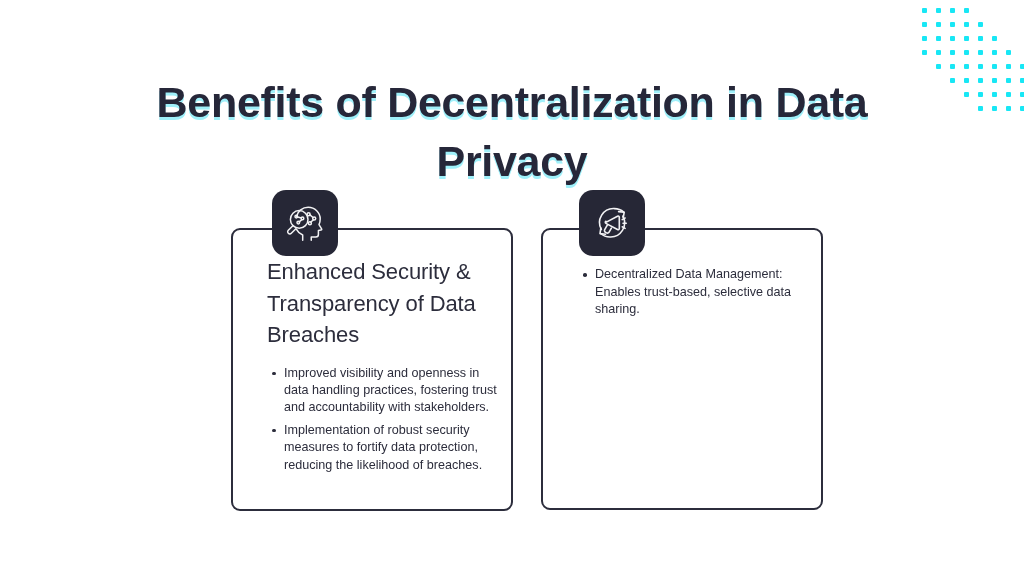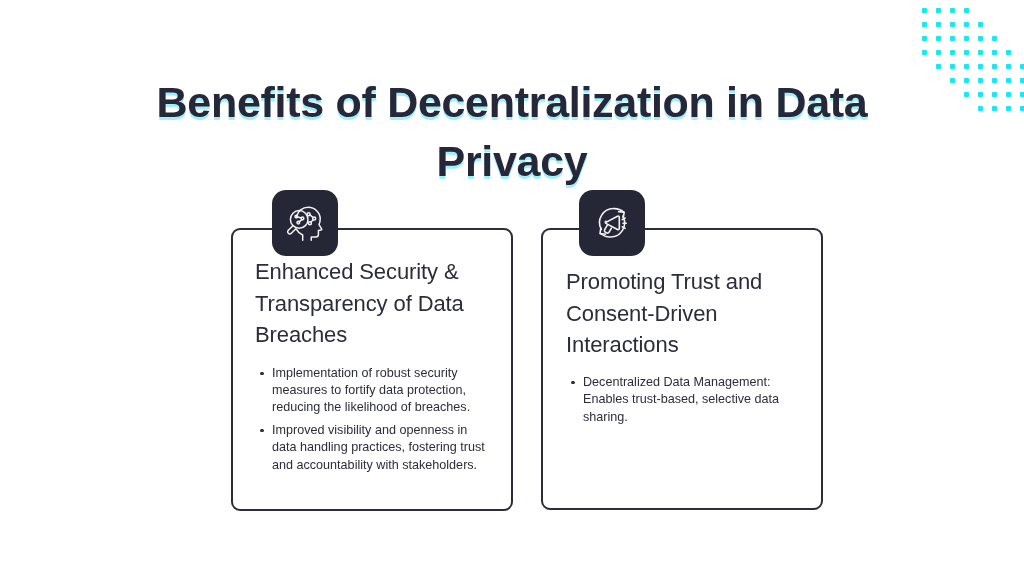--- a/index.html
+++ b/index.html
@@ -83,20 +83,21 @@
   }
   #icon-badge-1 { left: 272px; top: 190px; }
   #icon-badge-2 { left: 579px; top: 190px; }
   .icon-badge svg { display: block; }
 
   
   .card-body {
     position: absolute;
     box-sizing: border-box;
     padding: 0;
+    margin-left: 12px;
   }
   #card-body-1 { left: 255px; top: 256px; width: 238px; }
   #card-body-2 { left: 566px; top: 266px; width: 238px; }
 
   .card-heading {
     font-size: 22px;
     line-height: 31.5px;
     font-weight: normal;
     color: #2c2d3c;
     margin: 0 0 14px 0;
@@ -201,22 +202,22 @@
     <circle cx="17.3" cy="23.6" r="1.3"></circle>
     <path d="M16.5 18.1l4 1M20.8 20.6l-2.6 2.3"></path>
 
     <path d="M11.9 26.7l-4.6 4.6a2.1 2.1 0 1 0 3 3l4.6-4.6"></path>
   </svg>
 </div>
 
 <div class="card-body" id="card-body-1">
   <div class="card-heading">Enhanced Security &amp; Transparency of Data Breaches</div>
   <ul class="bullets">
+    <li>Improved visibility and openness in data handling practices, fostering trust and accountability with stakeholders.</li>
     <li>Implementation of robust security measures to fortify data protection, reducing the likelihood of breaches.</li>
-    <li>Improved visibility and openness in data handling practices, fostering trust and accountability with stakeholders.</li>
   </ul>
 </div>
 
 <div class="card" id="card-2"></div>
 
 <div class="icon-badge" id="icon-badge-2">
   <svg width="48" height="48" viewBox="0 0 48 48" fill="none" stroke="#f2f2f4" stroke-width="1.6" stroke-linecap="round" stroke-linejoin="round">
 
     <path d="M13.4 30.5A14 14 0 0 1 26.4 9.6a14 14 0 0 1 9.3 3.5"></path>
     <path d="M30.6 12.6l5.6.6-.9 5.5"></path>
@@ -225,17 +226,16 @@
 
     <path d="M17.9 23.4l11.6-6.2c.8-.43 1.8.15 1.8 1.07v11.2c0 .93-1 1.5-1.8 1.07l-11.6-6.2a1.2 1.2 0 0 1 0-2.1z"></path>
 
     <path d="M19.3 26.1l-2.6 4.5a1.9 1.9 0 0 0 .7 2.6l1.1.63a1.9 1.9 0 0 0 2.6-.7l2.3-4"></path>
 
     <path d="M34.2 20.6l2.9-1.6M35 24.2h3.3M34.2 27.8l2.9 1.6"></path>
   </svg>
 </div>
 
 <div class="card-body" id="card-body-2">
-  <div class="card-heading">Promoting Trust and Consent-Driven Interactions</div>
   <ul class="bullets">
     <li>Decentralized Data Management: Enables trust-based, selective data sharing.</li>
   </ul>
 </div>
 
 </body></html>

